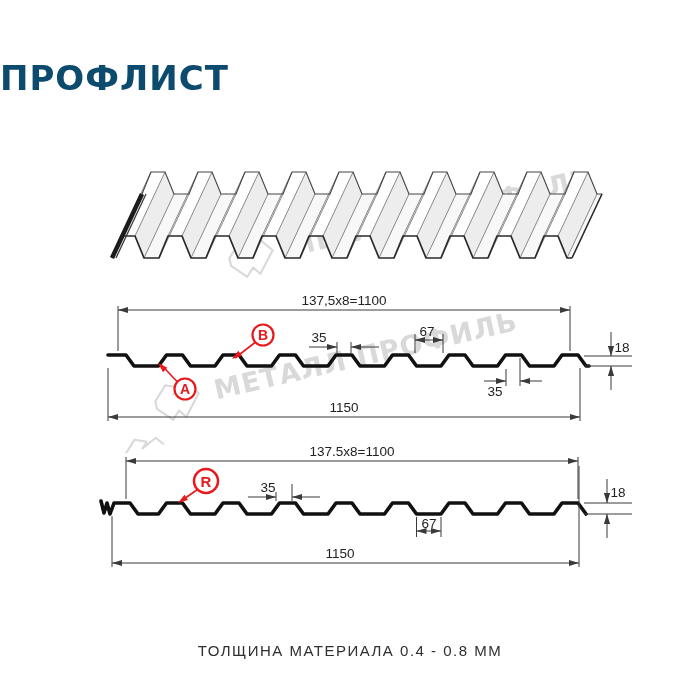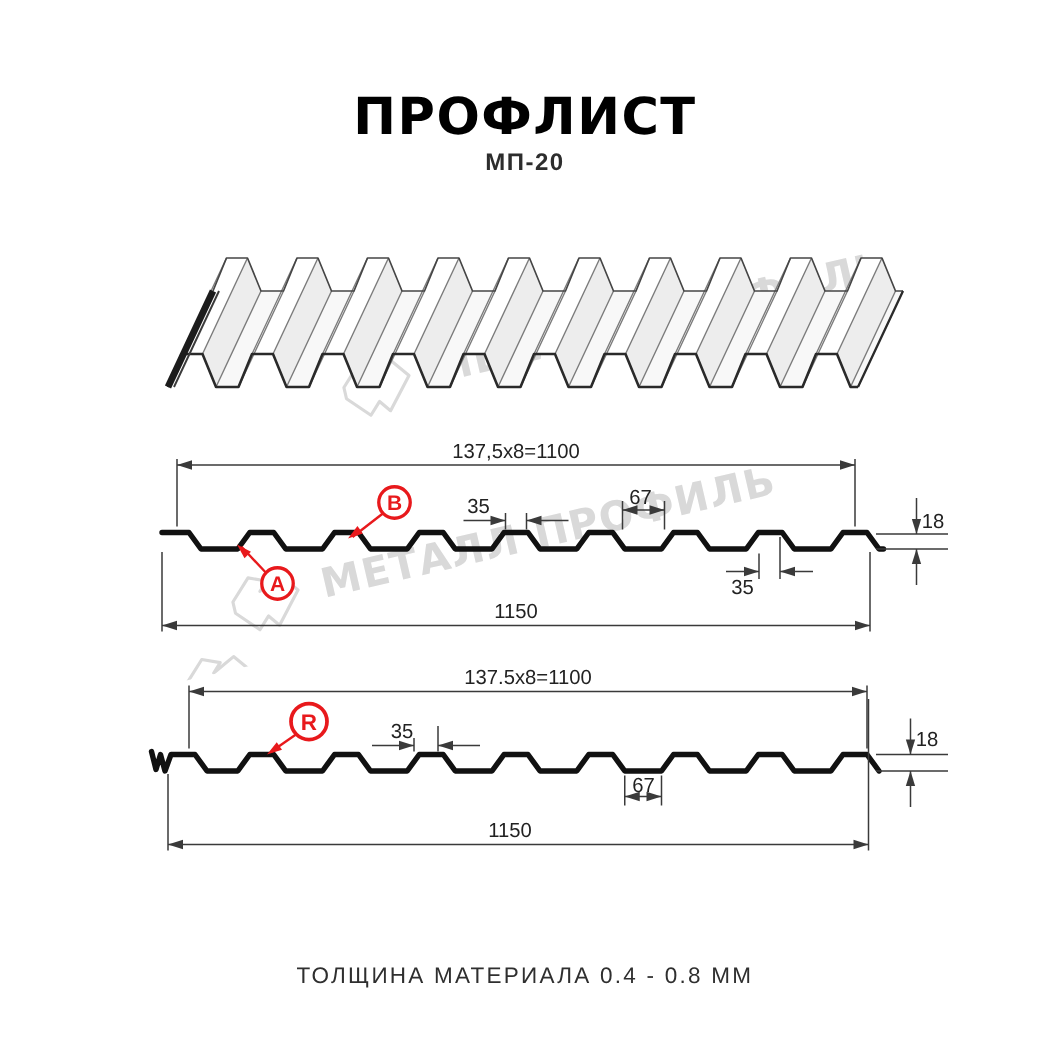--- a/index.html
+++ b/index.html
@@ -1,19 +1,19 @@
 <!DOCTYPE html>
 <html style="--accent: #e8191c; --watermark: #d9d9d9; --profile: #111111;"><head>
 <meta charset="utf-8">
 <style>
   html,body{margin:0;padding:0;background:#fff;}
   .page{position:relative;width:700px;height:700px;background:#ffffff;overflow:hidden;
         font-family:"Liberation Sans",sans-serif;}
-  .title{position:absolute;left:0;top:58px;width:700px;text-align:center;
-         font-size:34px;font-weight:800;letter-spacing:1px;color:#000000;
+  .title{position:absolute;left:0;top:58px;width:700px;
+         font-size:34px;font-weight:800;letter-spacing:1px;color:#0c4a6e;
          font-family:"DejaVu Sans","Liberation Sans",sans-serif;}
   .subtitle{position:absolute;left:0;top:100px;width:700px;text-align:center;
          font-size:16px;font-weight:600;letter-spacing:1px;color:#2d2d2d;}
   .footer{position:absolute;left:0;top:642px;width:700px;text-align:center;
          font-size:15px;font-weight:500;letter-spacing:1.5px;color:#2f2f2f;}
   .watermark{position:absolute;display:flex;align-items:center;gap:10px;height:46px;
          transform:rotate(-13deg);transform-origin:0 50%;color:var(--watermark);
          font-weight:700;font-size:27px;letter-spacing:1px;white-space:nowrap;z-index:1;
          font-family:"DejaVu Sans","Liberation Sans",sans-serif;}
   .wm1{left:222px;top:239px;}
@@ -27,21 +27,20 @@
        fill:var(--accent);text-anchor:middle;}
   .redcircle{fill:#ffffff;stroke:var(--accent);stroke-width:2.2;}
   .profile{fill:none;stroke:var(--profile);stroke-width:3.6;stroke-linejoin:round;stroke-linecap:round;}
 </style>
 </head>
 <body>
 
 <div class="page">
 
   <div class="title">ПРОФЛИСТ</div>
-  <div class="subtitle">МП-20</div>
 
   <div class="watermark wm1">
     <svg class="wm-logo" width="58" height="46" viewBox="0 0 60 48">
       <path d="M8,22 L22,8 L34,13 L28,19 L44,11 L54,24 L36,45 L30,37 L22,45 L8,30 Z" fill="none" stroke="#d9d9d9" stroke-width="2.2" stroke-linejoin="round"></path>
     </svg>
     <span>МЕТАЛЛ ПРОФИЛЬ</span>
   </div>
   <div class="watermark wm2">
     <svg class="wm-logo" width="58" height="46" viewBox="0 0 60 48">
       <path d="M8,22 L22,8 L34,13 L28,19 L44,11 L54,24 L36,45 L30,37 L22,45 L8,30 Z" fill="none" stroke="#d9d9d9" stroke-width="2.2" stroke-linejoin="round"></path>

